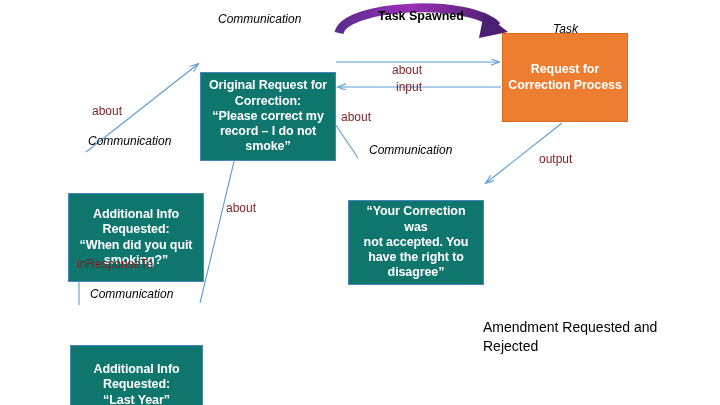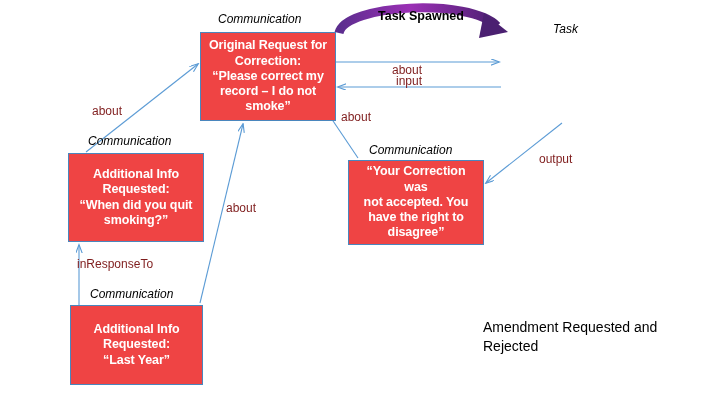--- a/index.html
+++ b/index.html
@@ -19,21 +19,21 @@
     text-align:center;
     color:#ffffff;
     font-size:12.5px;
     line-height:1.22;
     font-weight:600;
     letter-spacing:-0.1px;
     padding:2px 5px;
     white-space:pre-line;
     z-index:3;
   }
-  .node.blue{background:#ef4444;border:1px solid #4a86bd;}
+  .node.blue{background:#0f766e;border:1px solid #4a86bd;margin-top:40px;}
   .node.orange{background:#ed7d31;border:1px solid #d86a22;}
 
   .stereotype{
     position:absolute;
     font-style:italic;
     font-size:12px;
     color:#000000;
     font-weight:400;
     white-space:nowrap;
     z-index:4;
@@ -102,20 +102,22 @@
   </svg>
 
   <div class="stereotype" style="left:218px;top:12px;">Communication</div>
   <div class="node blue" style="left:200px;top:32px;width:136px;height:89px;">Original Request for
 Correction:
 “Please correct my
 record – I do not
 smoke”</div>
 
   <div class="stereotype" style="left:553px;top:22px;">Task</div>
+  <div class="node orange" style="left:502px;top:33px;width:126px;height:89px;">Request for
+Correction Process</div>
 
   <div class="stereotype" style="left:88px;top:134px;">Communication</div>
   <div class="node blue" style="left:68px;top:153px;width:136px;height:89px;">Additional Info
 Requested:
 “When did you quit
 smoking?”</div>
 
   <div class="stereotype" style="left:90px;top:287px;">Communication</div>
   <div class="node blue" style="left:70px;top:305px;width:133px;height:80px;">Additional Info
 Requested:
@@ -124,21 +126,21 @@
   <div class="stereotype" style="left:369px;top:143px;">Communication</div>
   <div class="node blue" style="left:348px;top:160px;width:136px;height:85px;">“Your Correction was
 not accepted.  You
 have the right to
 disagree”</div>
 
   <div class="spawn-label" style="left:378px;top:9px;">Task Spawned</div>
 
   <div class="edge-label" style="left:392px;top:63px;">about</div>
 
-  <div class="edge-label" style="left:396px;top:74px;">input</div>
+  <div class="edge-label" style="left:396px;top:80px;">input</div>
 
   <div class="edge-label" style="left:539px;top:152px;">output</div>
 
   <div class="edge-label" style="left:341px;top:110px;">about</div>
 
   <div class="edge-label" style="left:92px;top:104px;">about</div>
 
   <div class="edge-label" style="left:226px;top:201px;">about</div>
 
   <div class="edge-label" style="left:77px;top:257px;">inResponseTo</div>

